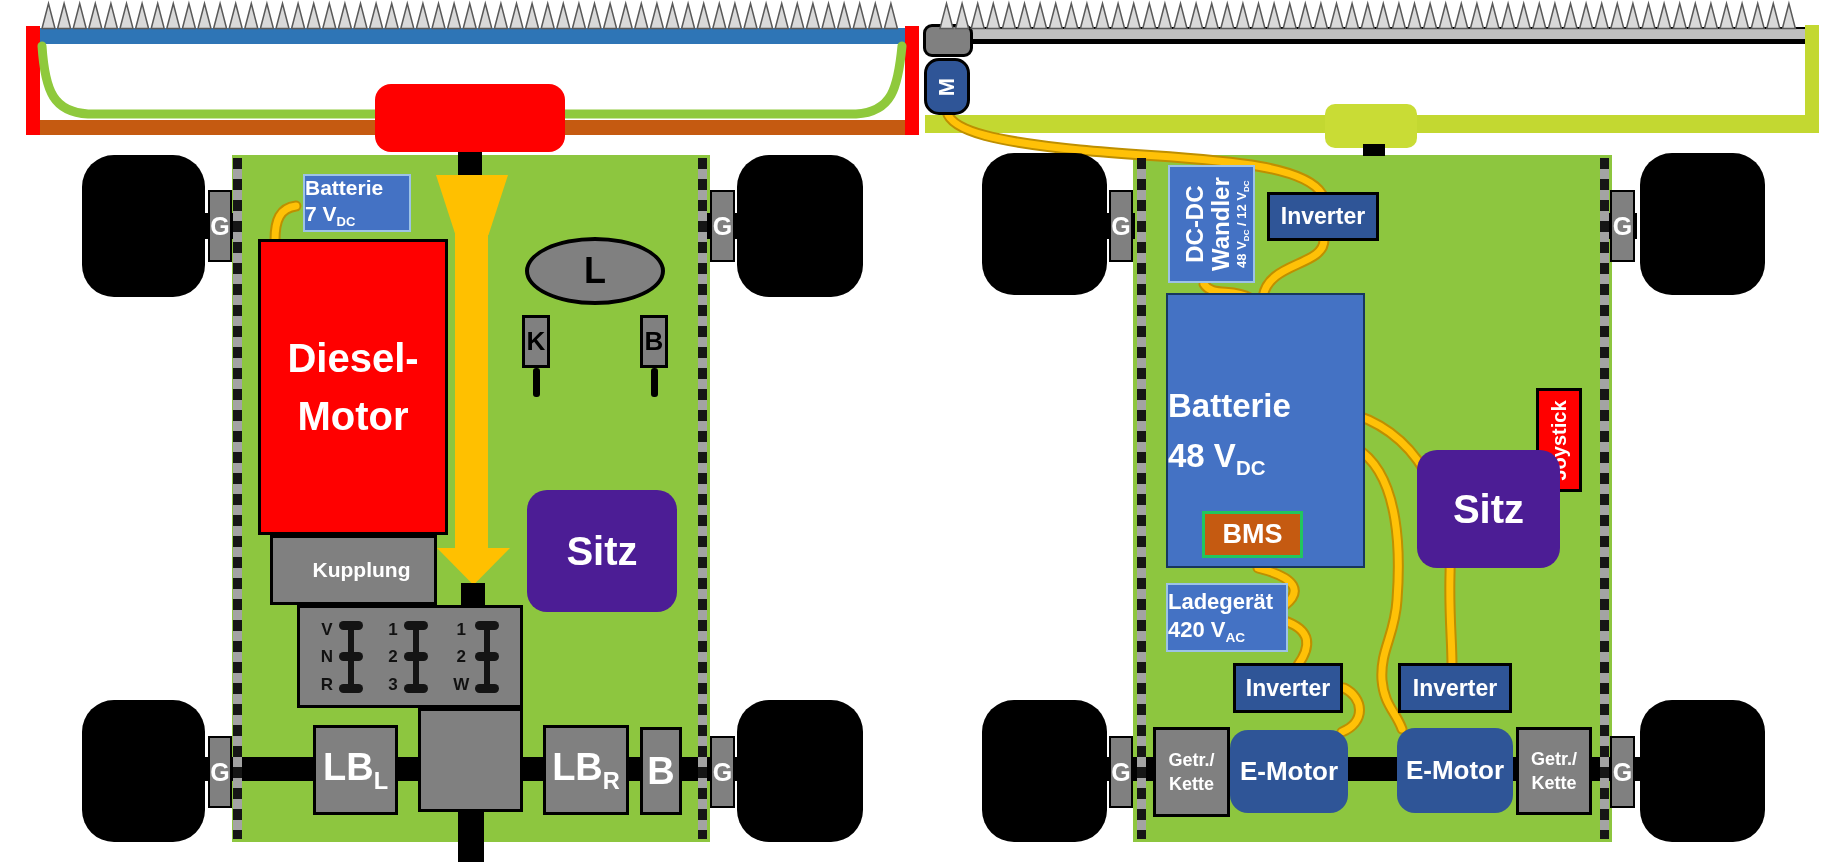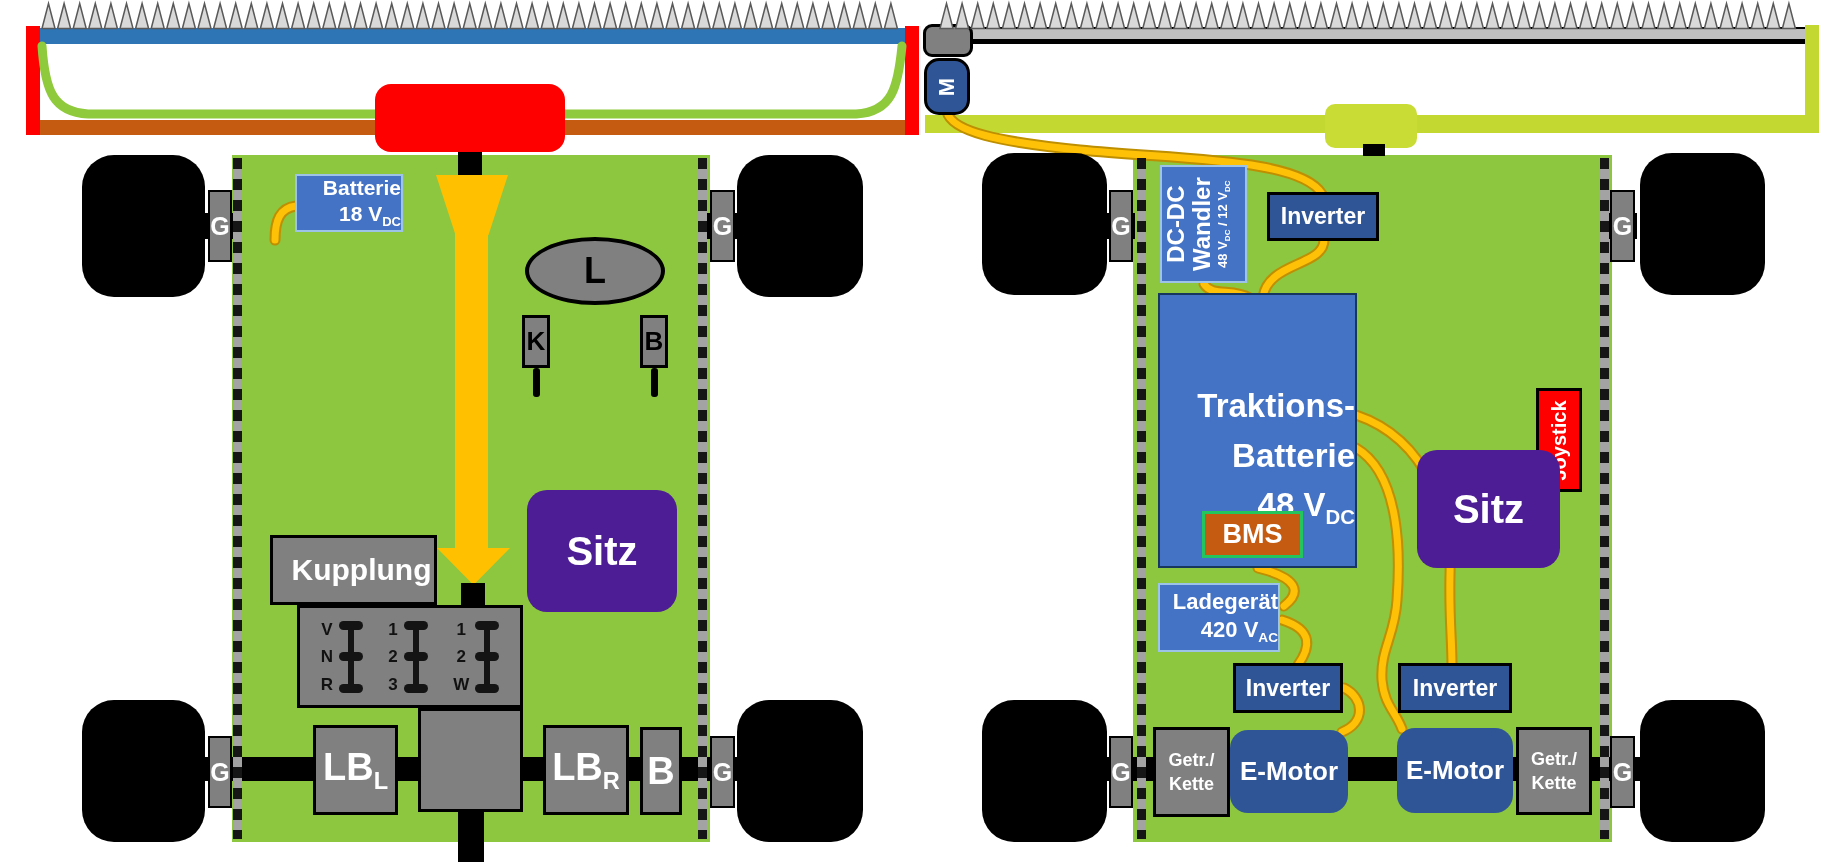--- a/index.html
+++ b/index.html
@@ -17,21 +17,21 @@
   .endcap{background:#808080;border:3px solid #000;border-radius:9px;}
   .black{background:#000;}
   .body-green{background:#8DC63F;}
   .dotline{width:9px;background:repeating-linear-gradient(180deg,#161616 0 11px,#A3A3A3 11px 21px);}
   .wheel{background:#000;border-radius:32px;}
   .gbox{background:#808080;border:2px solid #000;color:#fff;font-weight:700;font-size:25px;
         display:flex;align-items:center;justify-content:center;}
   .graybox{background:#808080;border:3px solid #000;color:#fff;font-weight:700;
         display:flex;flex-direction:column;align-items:center;justify-content:center;text-align:center;}
   .bluebox{background:#4472C4;border:2px solid #9DC3E6;color:#fff;font-weight:700;
-        display:flex;flex-direction:column;align-items:flex-end;justify-content:center;text-align:center;}
+        display:flex;flex-direction:column;align-items:flex-start;justify-content:center;text-align:center;margin-left:8px;}
   .darkbluebox{background:#2F5597;border:3px solid #000;color:#fff;font-weight:700;
         display:flex;align-items:center;justify-content:center;text-align:center;}
   .redbox{background:#FF0000;border:3px solid #000;color:#fff;font-weight:700;
         display:flex;flex-direction:column;align-items:center;justify-content:center;text-align:center;}
   .blackbox{background:#4c1d95;border-radius:20px;color:#fff;font-weight:700;
         display:flex;align-items:center;justify-content:center;}
   .yellow{background:#FFC000;}
   .funnel{clip-path:polygon(0% 0%,100% 0%,72.9% 100%,27.1% 100%);}
   .arrow-down{clip-path:polygon(0% 0%,100% 0%,50% 100%);}
   .ellipse{background:#808080;border:4px solid #000;border-radius:50%;color:#000;
@@ -209,25 +209,29 @@
   <div class="abs black" style="left:458px;top:150px;width:24px;height:28px;"></div>
   <div class="abs red-post" style="left:375px;top:84px;width:190px;height:68px;border-radius:16px;"></div>
 
   <div class="abs yellow funnel" style="left:436px;top:175px;width:72px;height:60px;"></div>
   <div class="abs yellow" style="left:455px;top:233px;width:33px;height:317px;"></div>
   <div class="abs yellow arrow-down" style="left:437px;top:548px;width:73px;height:37px;"></div>
   <div class="abs black" style="left:461px;top:583px;width:24px;height:26px;"></div>
 
   <div class="abs bluebox" style="left:295px;top:174px;width:108px;height:58px;font-size:21px;line-height:1.25;">
     <div>Batterie</div>
-    <div><span>18 V</span><sub>DC</sub></div>
-  </div>
-
-
-  <div class="abs graybox" style="left:270px;top:535px;width:167px;height:70px;font-size:30px;padding-left:16px;">
+    <div><span>7 V</span><sub>DC</sub></div>
+  </div>
+
+  <div class="abs redbox" style="left:258px;top:239px;width:190px;height:296px;font-size:40px;line-height:1.45;">
+    <div>Diesel-</div>
+    <div>Motor</div>
+  </div>
+
+  <div class="abs graybox" style="left:270px;top:535px;width:167px;height:70px;font-size:21px;padding-left:16px;">
     <div>Kupplung</div>
   </div>
 
   <div class="abs graybox" style="left:297px;top:605px;width:226px;height:103px;flex-direction:row;justify-content:space-around;padding:0 8px;">
     <div class="shift-col">
       <div class="shift-letters">
         <span>V</span>
         <span>N</span>
         <span>R</span>
       </div>
@@ -328,21 +332,20 @@
       <span style="font-size:13px;"><span>48 V</span><sub>DC</sub><span> / 12 V</span><sub>DC</sub></span>
     </div>
   </div>
 
   <div class="abs darkbluebox" style="left:1267px;top:192px;width:112px;height:49px;font-size:23px;">
     <div>Inverter</div>
   </div>
 
 
   <div class="abs bluebox" style="left:1158px;top:293px;width:199px;height:275px;border:2px solid #17375E;font-size:33px;line-height:1.5;justify-content:flex-start;padding-top:86px;">
-    <div>Traktions-</div>
     <div>Batterie</div>
     <div><span>48 V</span><sub>DC</sub></div>
   </div>
   <div class="abs" style="left:1202px;top:511px;width:101px;height:47px;background:#C55A11;border:3px solid #22c55e;color:#fff;font-weight:700;font-size:27px;display:flex;align-items:center;justify-content:center;">
     <div>BMS</div>
   </div>
 
   <div class="abs bluebox" style="left:1158px;top:583px;width:122px;height:69px;font-size:22px;line-height:1.3;">
     <div>Ladegerät</div>
     <div><span>420 V</span><sub>AC</sub></div>

